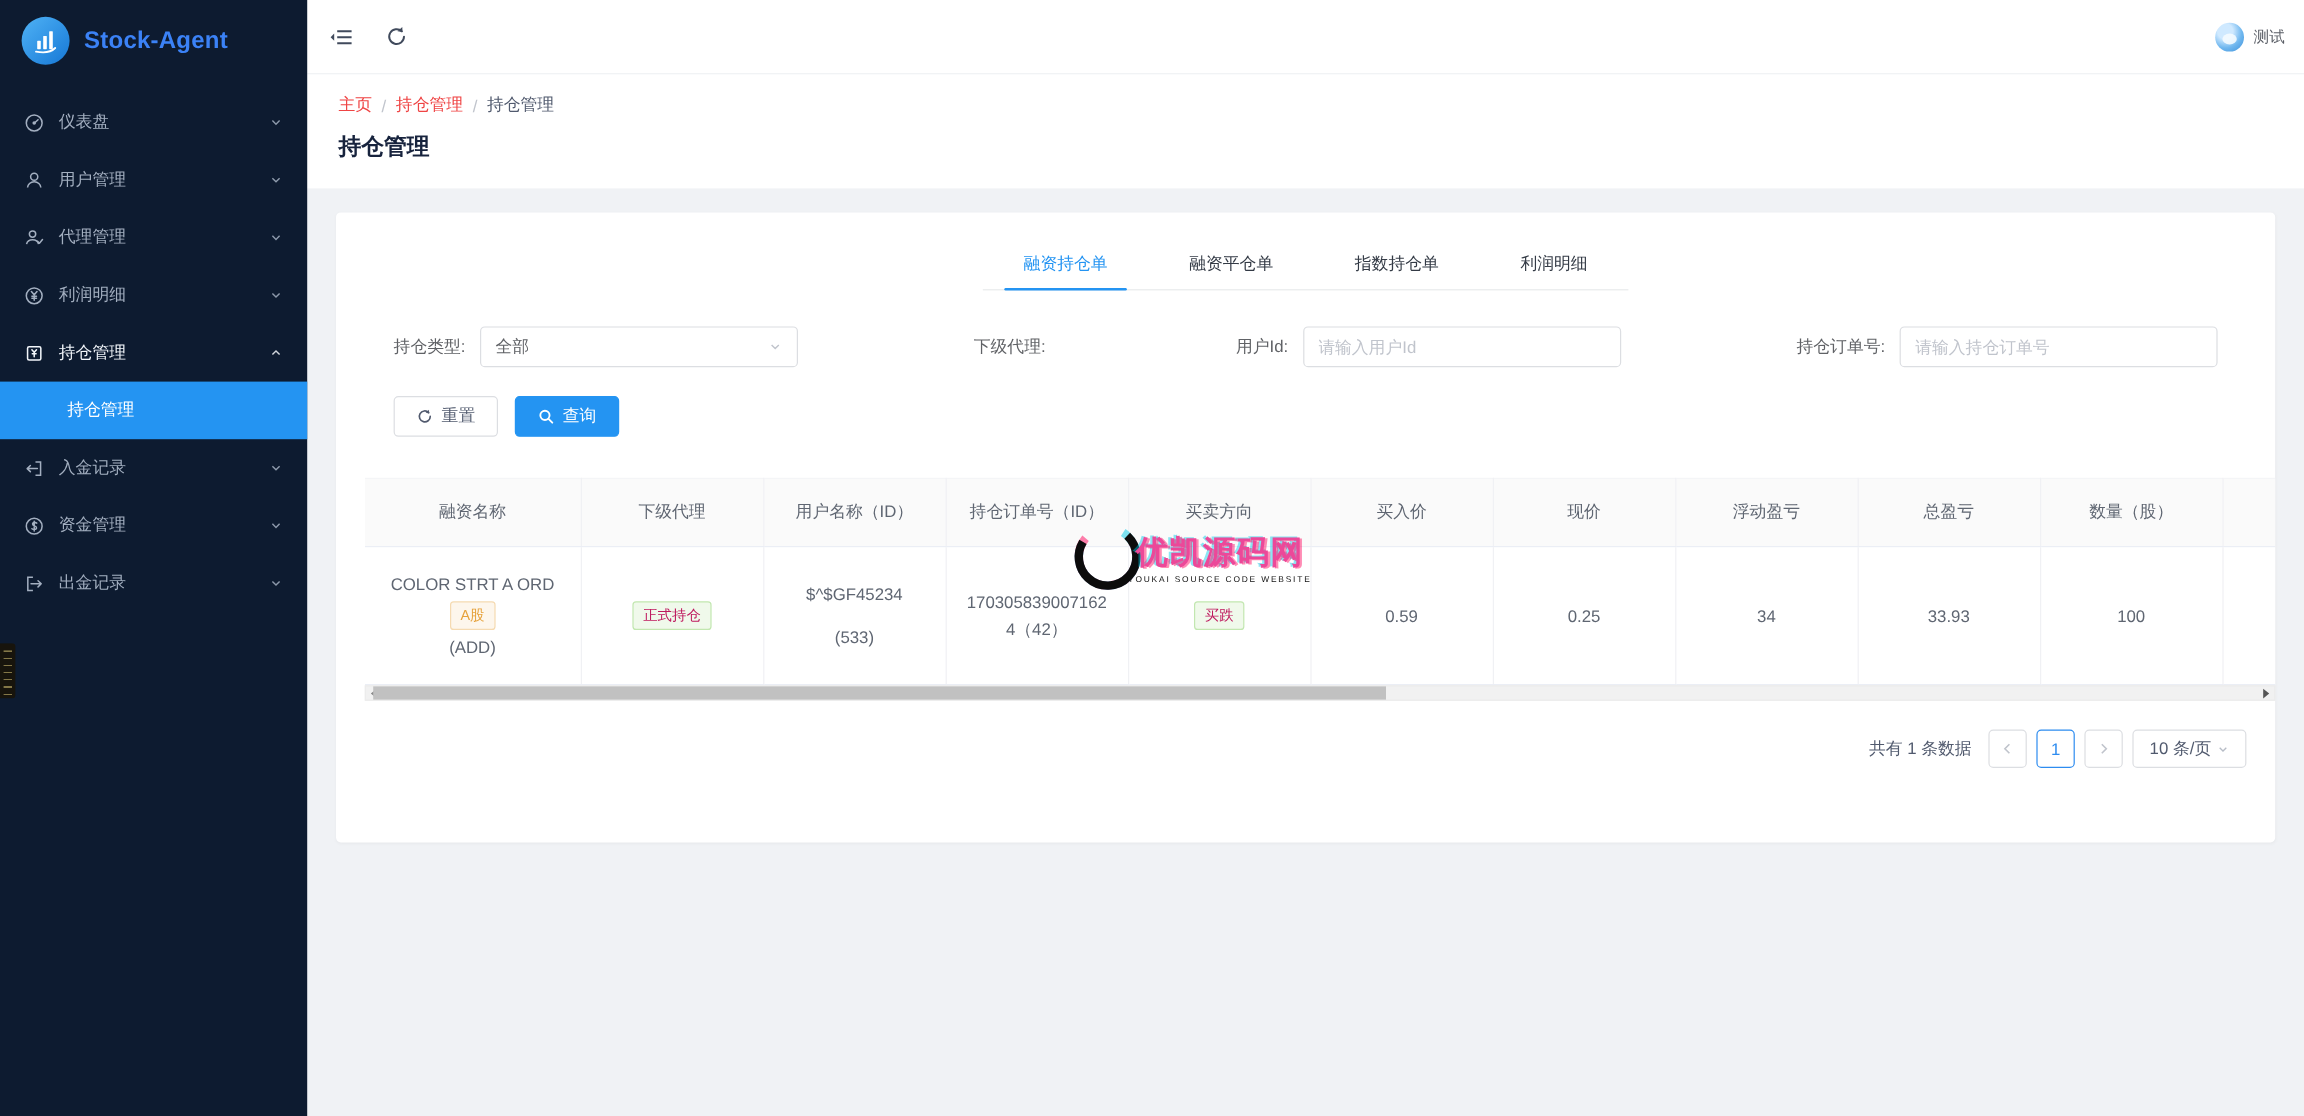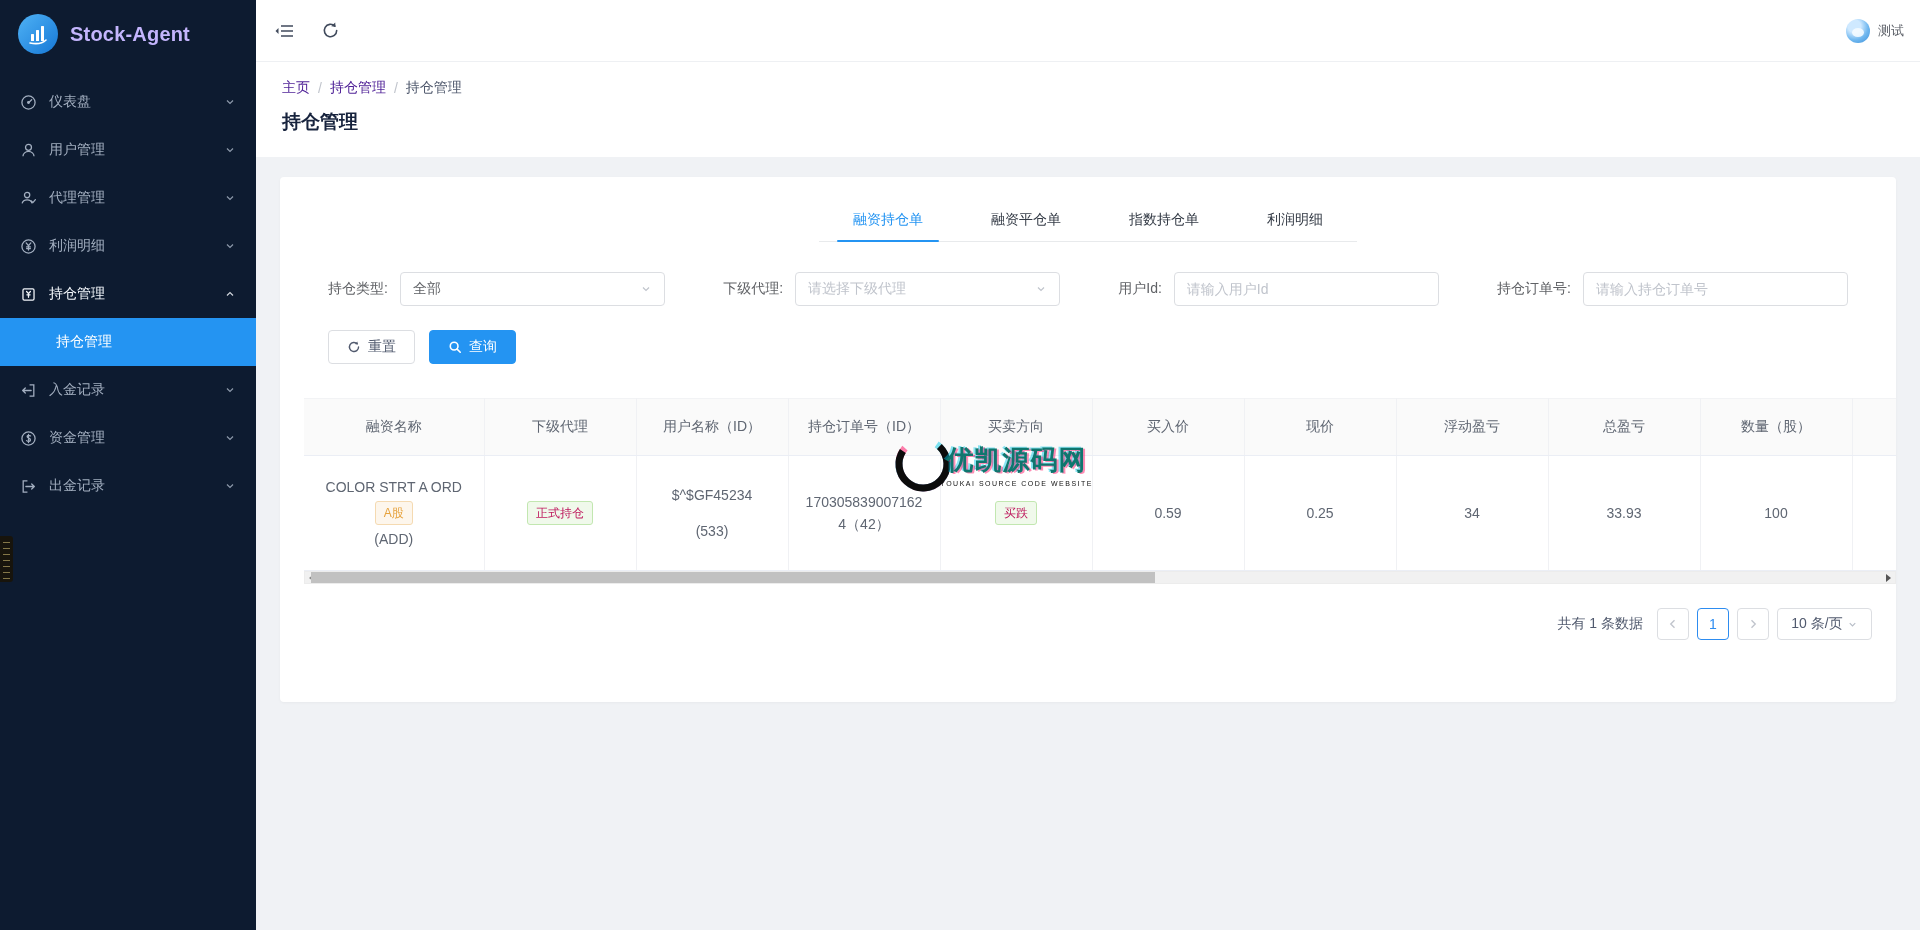--- a/index.html
+++ b/index.html
@@ -3,21 +3,21 @@
 <meta charset="utf-8">
 <style>
   * { margin:0; padding:0; box-sizing:border-box; }
   html,body { width:1920px; height:930px; overflow:hidden; }
   body { display:flex; font-family:"Liberation Sans","DejaVu Sans",sans-serif; background:#f0f2f5; font-size:14px; color:#515a6e; }
 
   
   .sidebar { width:256px; height:100%; background:#0d1b30; flex:0 0 256px; position:relative; }
   .logo-row { display:flex; align-items:center; gap:12px; padding:14px 18px; height:68px; }
   .logo-circle { width:40px; height:40px; border-radius:50%; background:linear-gradient(135deg,#4fb2f5,#1678d6); display:flex; align-items:center; justify-content:center; flex:0 0 40px; }
-  .logo-title { color:#c4b5fd; font-size:20px; font-weight:bold; letter-spacing:.2px;text-align:right; }
+  .logo-title { color:#3b82f6; font-size:20px; font-weight:bold; letter-spacing:.2px;text-align:right; }
   .menu { margin-top:10px; }
   .menu-item { height:48px; display:flex; align-items:center; padding:0 20px; color:#a3afc0; cursor:pointer; }
   .menu-item .mi-icon { width:17px; height:17px; margin-right:12px; flex:0 0 17px; }
   .menu-item .mi-label { flex:1; font-size:14px; }
   .menu-item .mi-chev { width:12px; height:12px; opacity:.85; }
   .menu-item.expanded { color:#f2f6fa; }
   .submenu-item { height:48px; display:flex; align-items:center; padding-left:56px; color:#ffffff; background:#2494f2; cursor:pointer; font-size:14px; }
   .side-widget { position:absolute; left:0; top:536px; width:13px; height:46px; background:#17140c; border-radius:0 3px 3px 0;
     background-image:repeating-linear-gradient(to bottom, rgba(220,200,120,.55) 0 1px, transparent 1px 6px); background-size:7px 100%; background-position:3px 6px; background-repeat:no-repeat; }
 
@@ -26,21 +26,21 @@
   .topbar { height:62px; background:#fff; border-bottom:1px solid #eef0f3; display:flex; align-items:center; padding:0 16px; gap:22px; }
   .topbar .spacer { flex:1; }
   .icon-btn { width:24px; height:24px; display:flex; align-items:center; justify-content:center; cursor:pointer; color:#404a5c; }
   .userbox { display:flex; align-items:center; gap:8px; cursor:pointer; }
   .avatar { width:24px; height:24px; border-radius:50%; background:radial-gradient(circle at 35% 30%, #cfe9ff 0 28%, #6fb7ef 60%, #3c8fd9); overflow:hidden; position:relative; }
   .avatar::after { content:""; position:absolute; left:6px; top:9px; width:12px; height:9px; border-radius:50%; background:#f4fbff; opacity:.9; }
   .username { color:#5a5e66; font-size:13px; }
 
   .crumb-panel { background:#fff; padding:17px 26px 22px; }
   .breadcrumb { display:flex; align-items:center; gap:8px; font-size:14px; }
-  .crumb { color:#4c1d95; cursor:pointer; }
+  .crumb { color:#ef4444; cursor:pointer; }
   .crumb.last { color:#515a6e; cursor:default; }
   .crumb-sep { color:#c0c4cc; }
   .page-title { margin-top:12px; font-size:19px; font-weight:bold; color:#17233d; }
 
   .content { flex:1; padding:20px 24px; overflow:hidden; }
   .card { background:#fff; border-radius:4px; box-shadow:0 1px 3px rgba(0,0,0,.04); min-height:525px; position:relative; padding-bottom:36px; }
 
   
   .tabs-wrap { display:flex; justify-content:center; padding-top:24px; }
   .tabs { display:flex; border-bottom:1px solid #e8eaec; }
@@ -97,21 +97,21 @@
   .pg-btn { width:32px; height:32px; border:1px solid #dcdee2; border-radius:4px; background:#fff; display:flex; align-items:center; justify-content:center; color:#c0c4cc; cursor:pointer; }
   .pg-btn.page { color:#2d8cf0; border-color:#2d8cf0; font-size:14px; }
   .pg-size { height:32px; min-width:95px; border:1px solid #dcdee2; border-radius:4px; background:#fff; display:flex; align-items:center; justify-content:center; gap:4px; padding:0 8px; color:#515a6e; cursor:pointer; }
   .pg-size .fchev { width:11px; height:11px; color:#b6bcc6; }
 
   
   .watermark { position:absolute; left:612px; top:256px; width:190px; z-index:5; pointer-events:none; }
   .wm-row { display:flex; align-items:center; }
   .wm-circle { width:62px; height:62px; flex:0 0 62px; margin-right:-14px; }
   .wm-textblock { text-align:center; }
-  .wm-title { font-size:27px; font-weight:900; color:#0f766e; letter-spacing:1px; white-space:nowrap;
+  .wm-title { font-size:27px; font-weight:900; color:#ec4899; letter-spacing:1px; white-space:nowrap;
     text-shadow:2px 1px 0 rgba(255,0,90,.45), -2px -1px 0 rgba(0,200,230,.45); font-family:"DejaVu Sans",sans-serif; }
   .wm-sub { font-size:7px; letter-spacing:1.5px; color:#111; margin-top:2px; white-space:nowrap; }
 
   svg { display:block; }
 </style>
 </head>
 <body>
 
 <aside class="sidebar">
   <div class="logo-row">
@@ -275,26 +275,20 @@
           <span class="flabel">持仓类型:</span>
           <div class="fbox">
             <span class="ftext">全部</span>
             <svg class="fchev" viewBox="0 0 16 16" fill="none" stroke="currentColor" stroke-width="1.6">
                 <path d="M4 6 l4 4 4-4"></path>
               </svg>
           </div>
         </div>
         <div class="fgroup">
           <span class="flabel">下级代理:</span>
-          <div class="fbox">
-            <span class="ftext placeholder">请选择下级代理</span>
-            <svg class="fchev" viewBox="0 0 16 16" fill="none" stroke="currentColor" stroke-width="1.6">
-                <path d="M4 6 l4 4 4-4"></path>
-              </svg>
-          </div>
         </div>
         <div class="fgroup">
           <span class="flabel">用户Id:</span>
           <input class="finput" type="text" placeholder="请输入用户Id" style="">
         </div>
         <div class="fgroup">
           <span class="flabel">持仓订单号:</span>
           <input class="finput" type="text" placeholder="请输入持仓订单号" style="">
         </div>
       </div>

